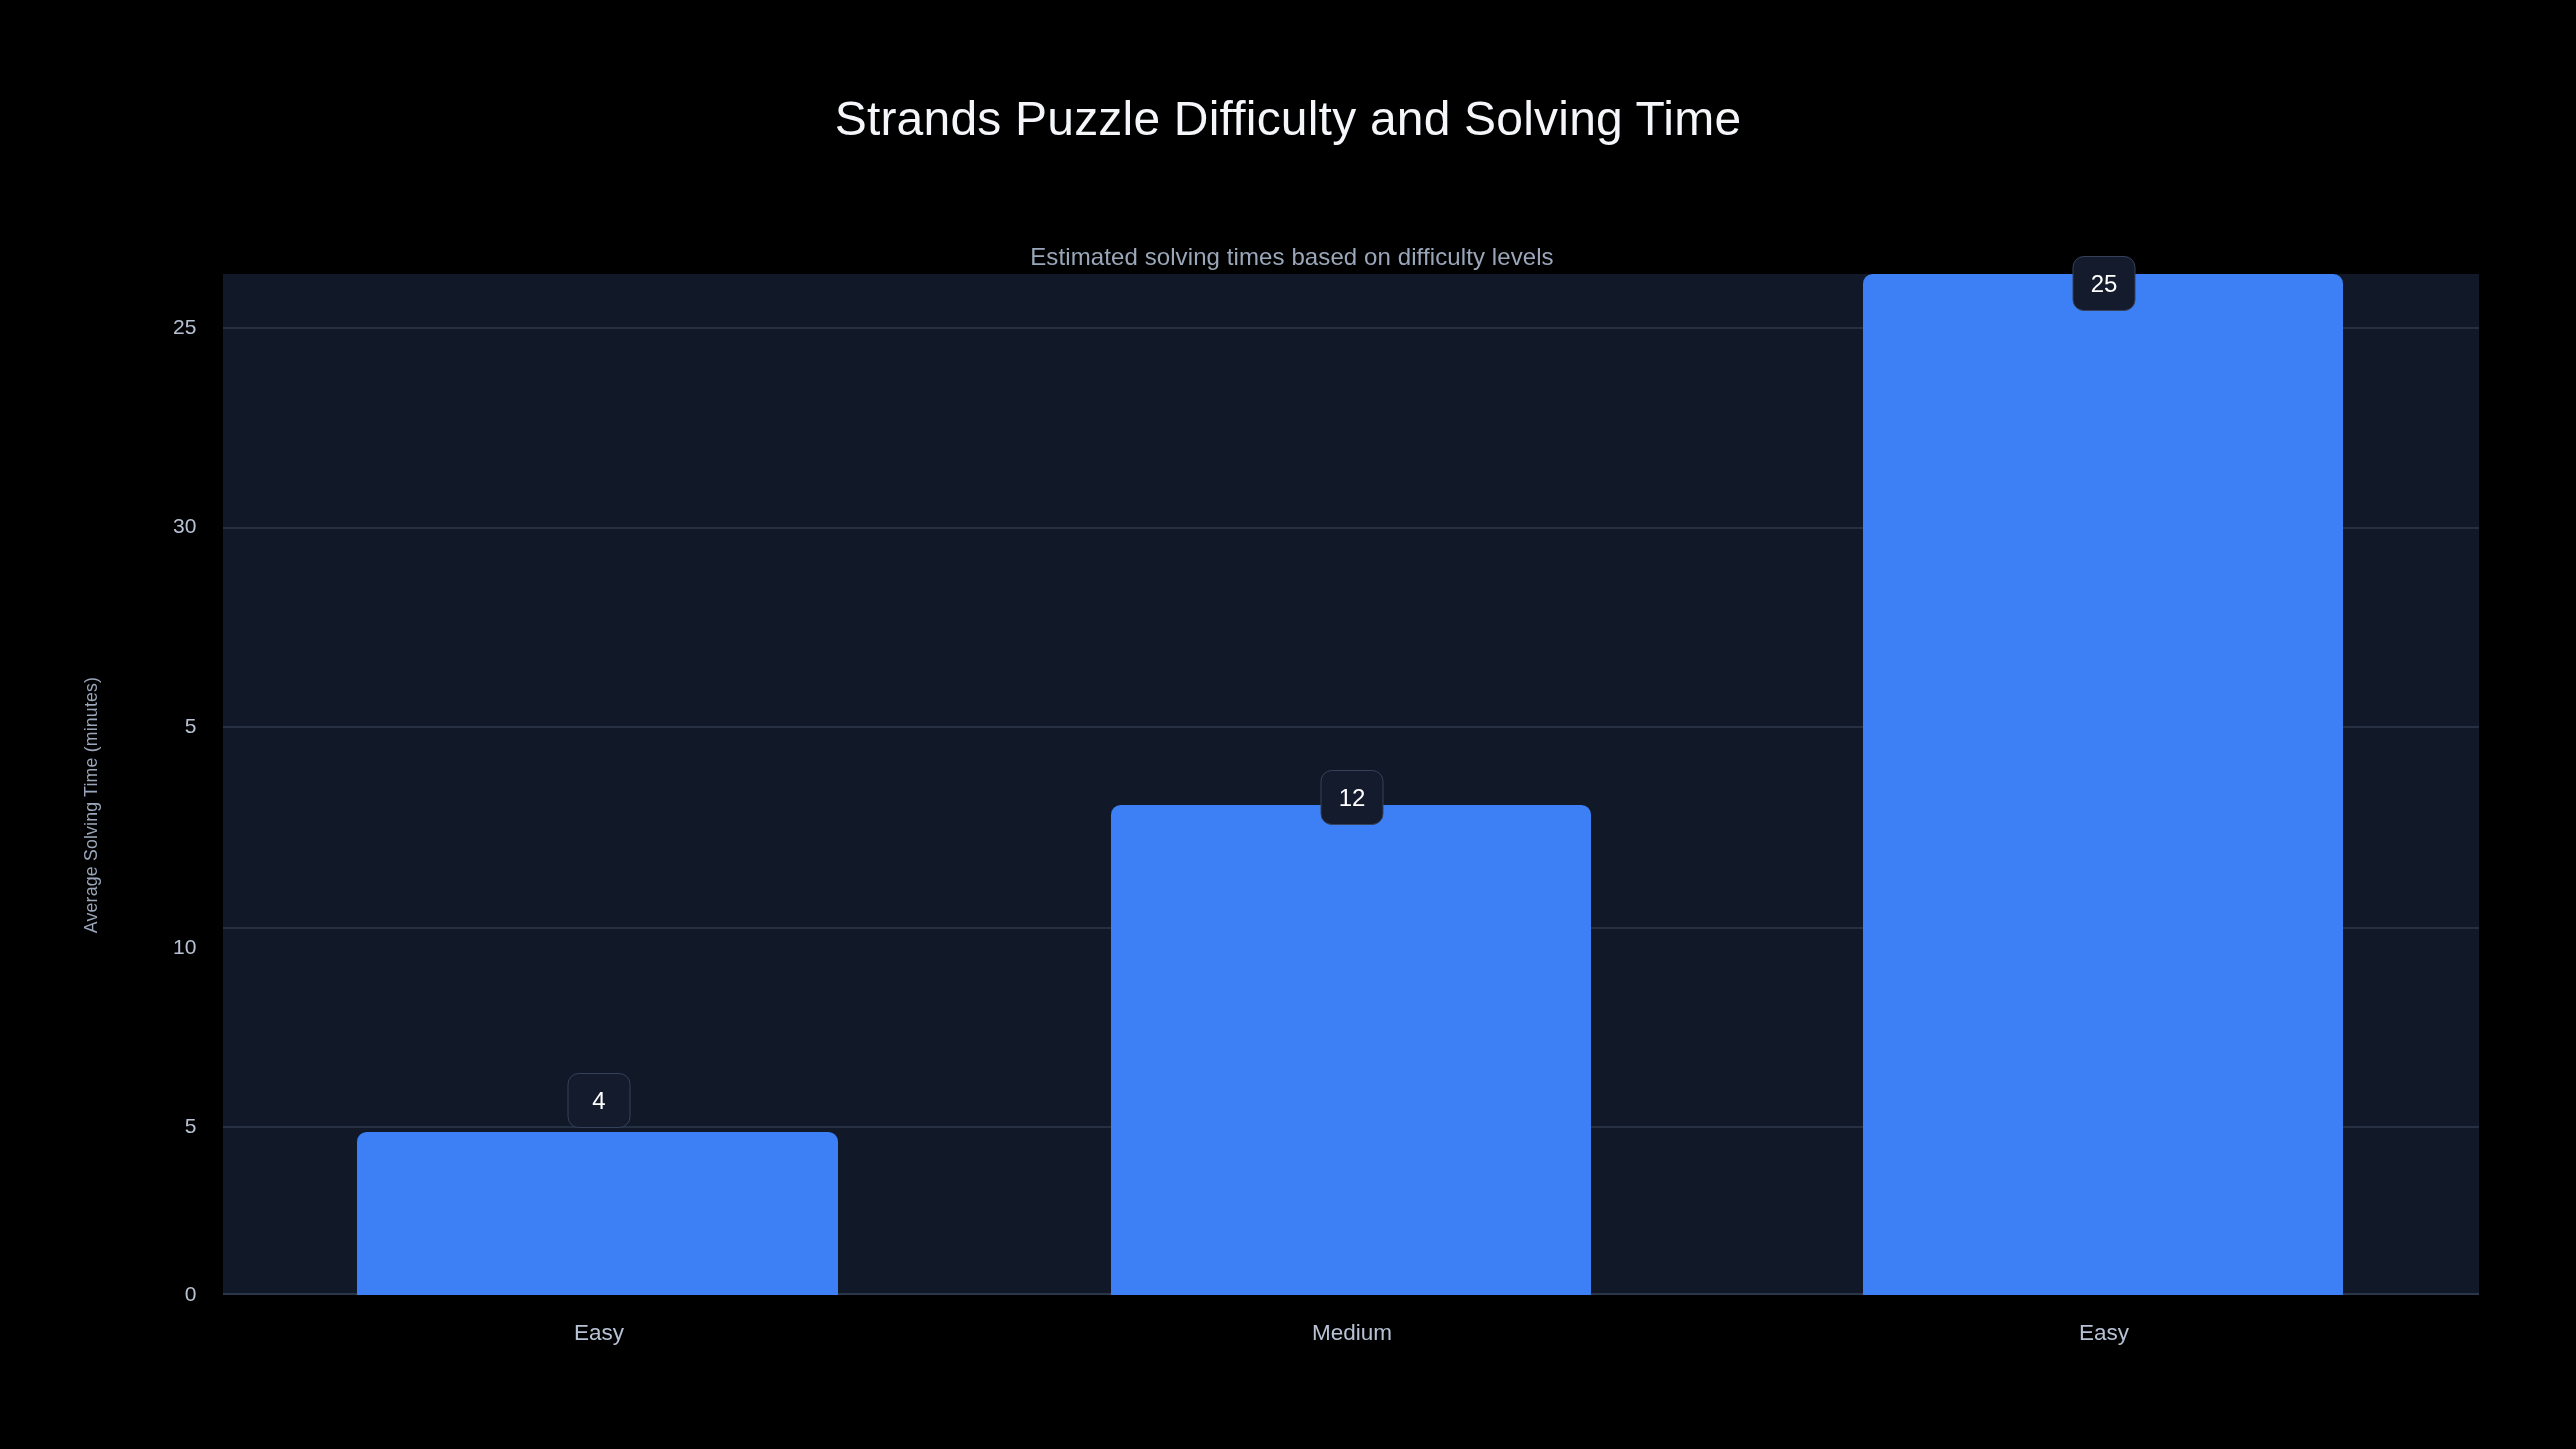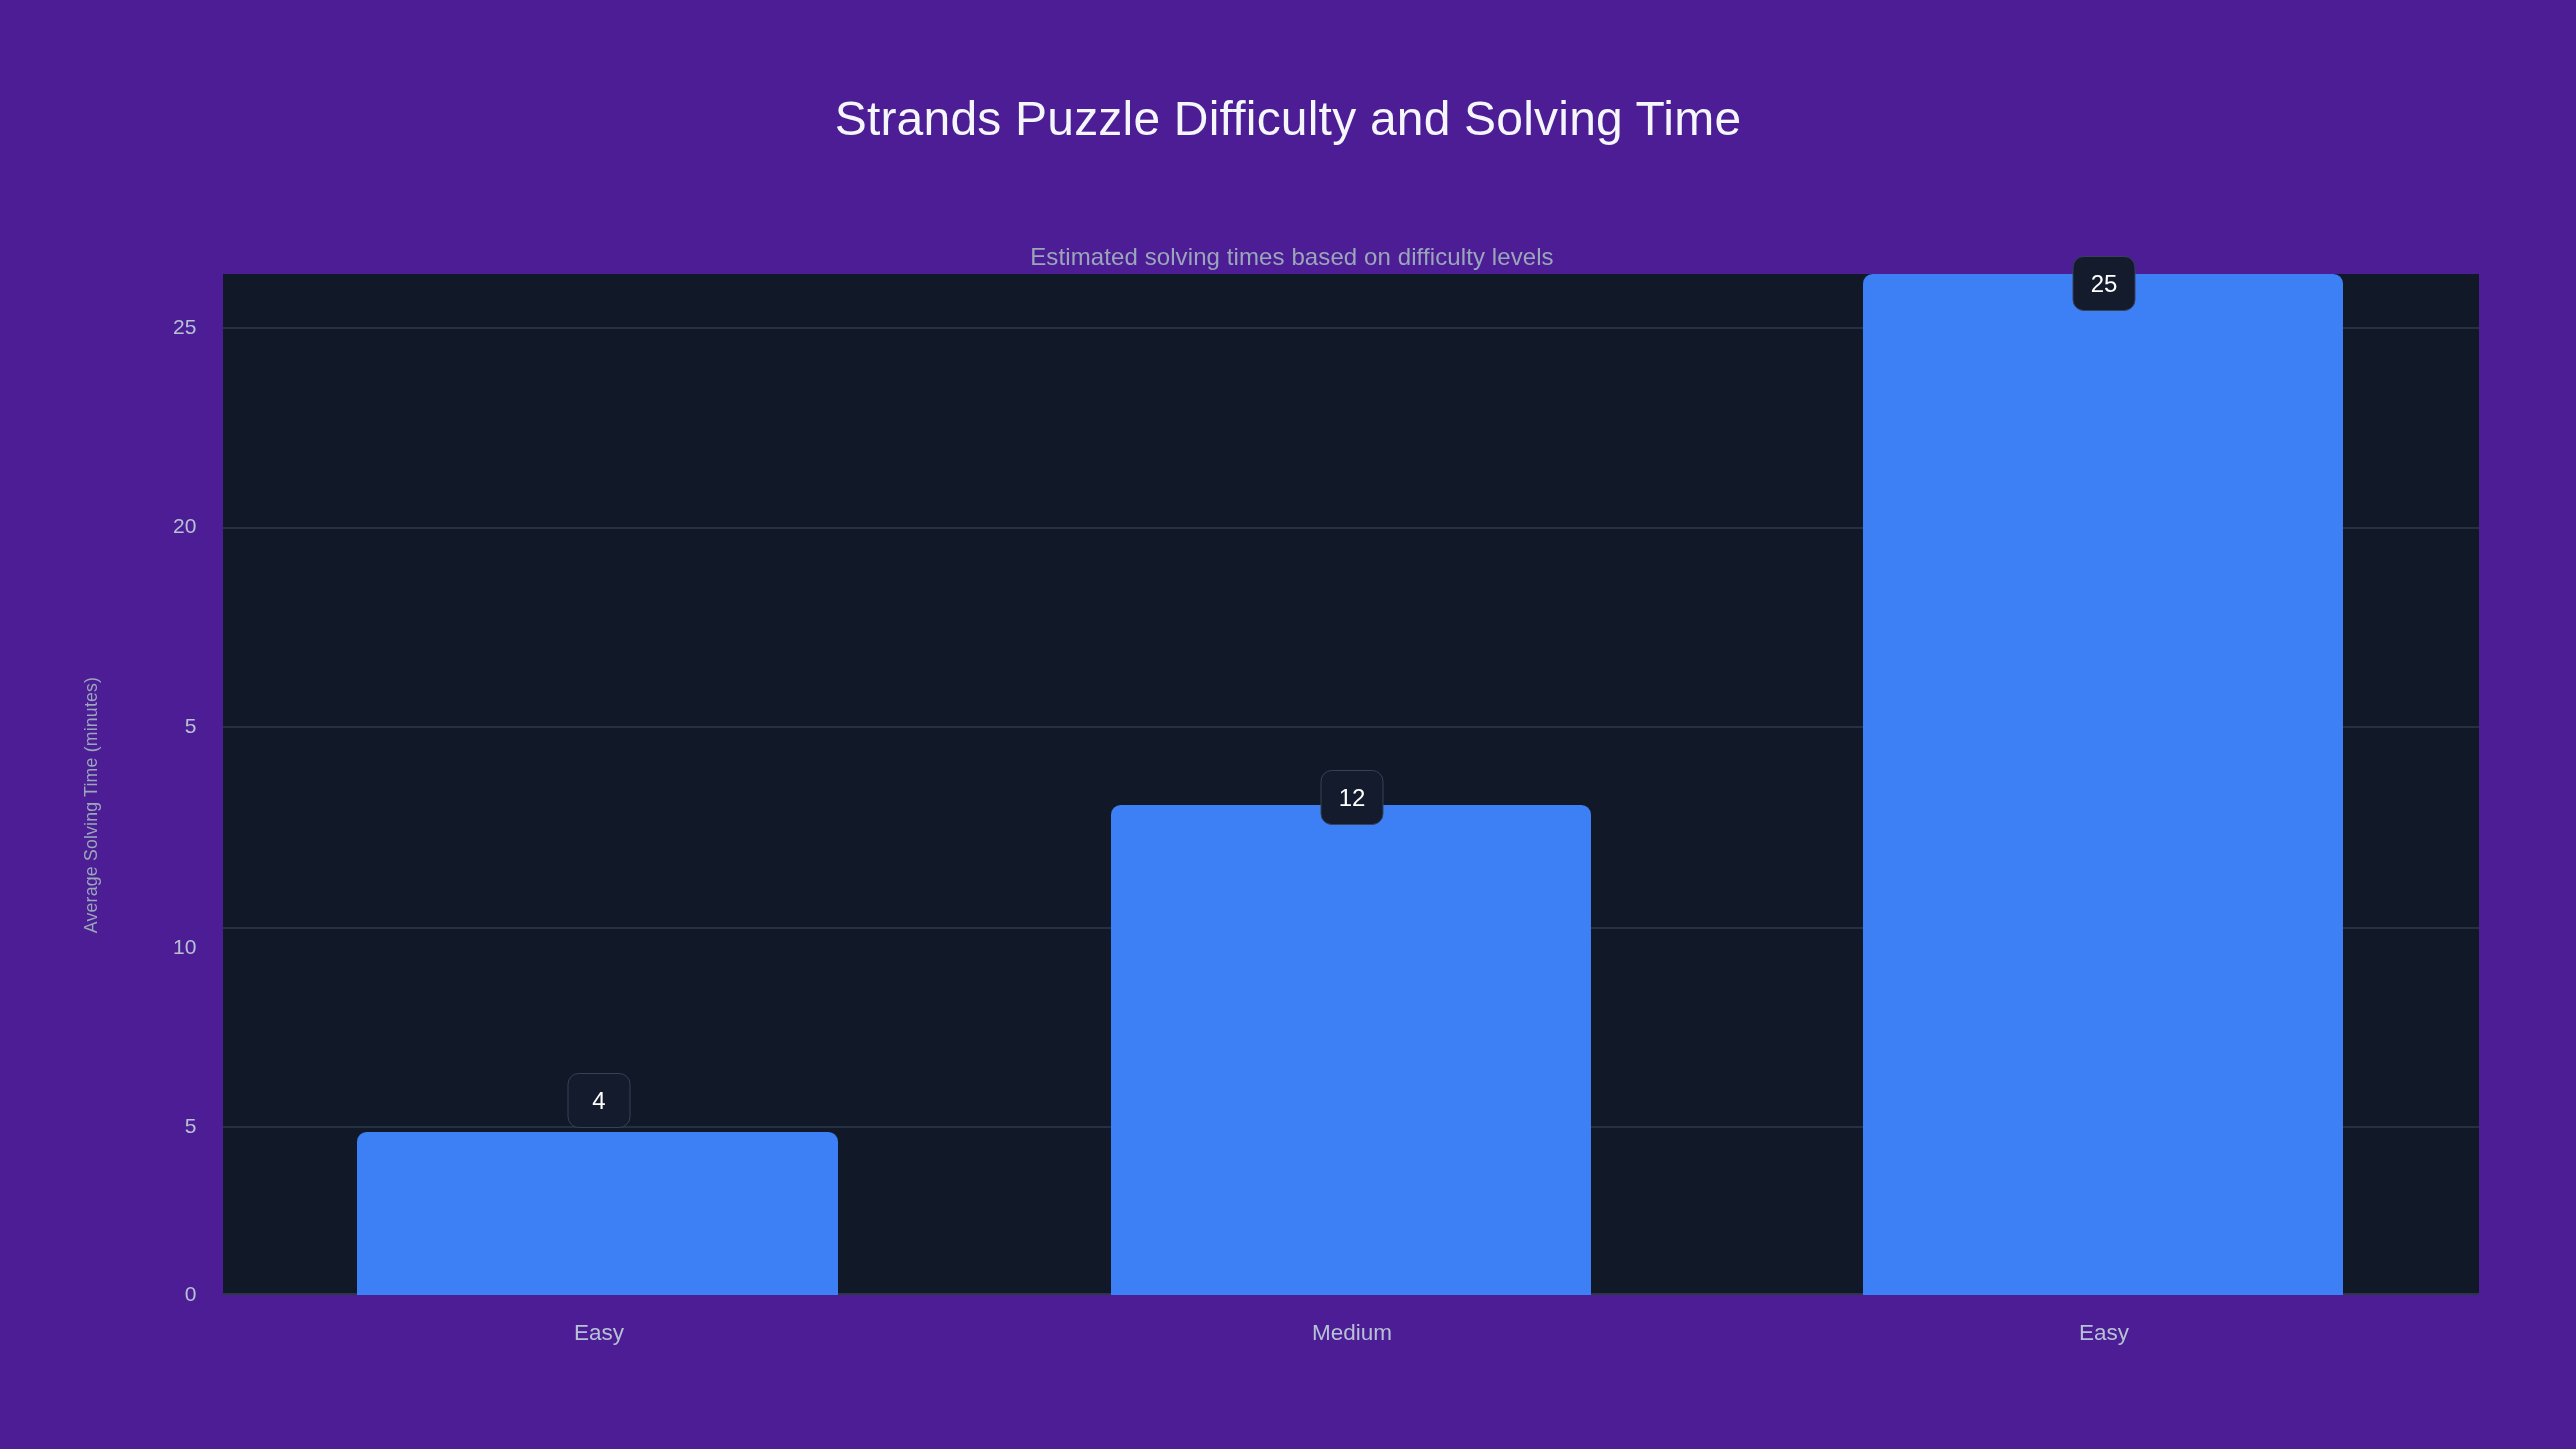--- a/index.html
+++ b/index.html
@@ -14,21 +14,21 @@
 
   body {
     font-family: "Liberation Sans", "DejaVu Sans", sans-serif;
     -webkit-font-smoothing: antialiased;
   }
 
   .chart-root {
     position: relative;
     width: 2576px;
     height: 1449px;
-    background: #4c1d95;
+    background: #000000;
   }
 
   
   .chart-title {
     position: absolute;
     top: 93px;
     left: 0;
     width: 2576px;
     text-align: center;
     color: #f4f6fa;
@@ -185,21 +185,21 @@
       <div class="gridline" style="top:452px;"></div>
       <div class="gridline" style="top:653px;"></div>
       <div class="gridline" style="top:852px;"></div>
     </div>
   </div>
 
   <div class="axis-baseline"></div>
 
   <div class="y-ticks">
     <div class="y-tick-label" style="top:327px;">25</div>
-    <div class="y-tick-label" style="top:526px;">20</div>
+    <div class="y-tick-label" style="top:526px;">30</div>
     <div class="y-tick-label" style="top:726px;">5</div>
     <div class="y-tick-label" style="top:927px;margin-top:20px;">10</div>
     <div class="y-tick-label" style="top:1126px;">5</div>
     <div class="y-tick-label" style="top:1294px;">0</div>
   </div>
 
   <div class="y-axis-title">Average Solving Time (minutes)</div>
 
   <div class="bars-layer">
     <div class="plot-area" style="background:none;">

